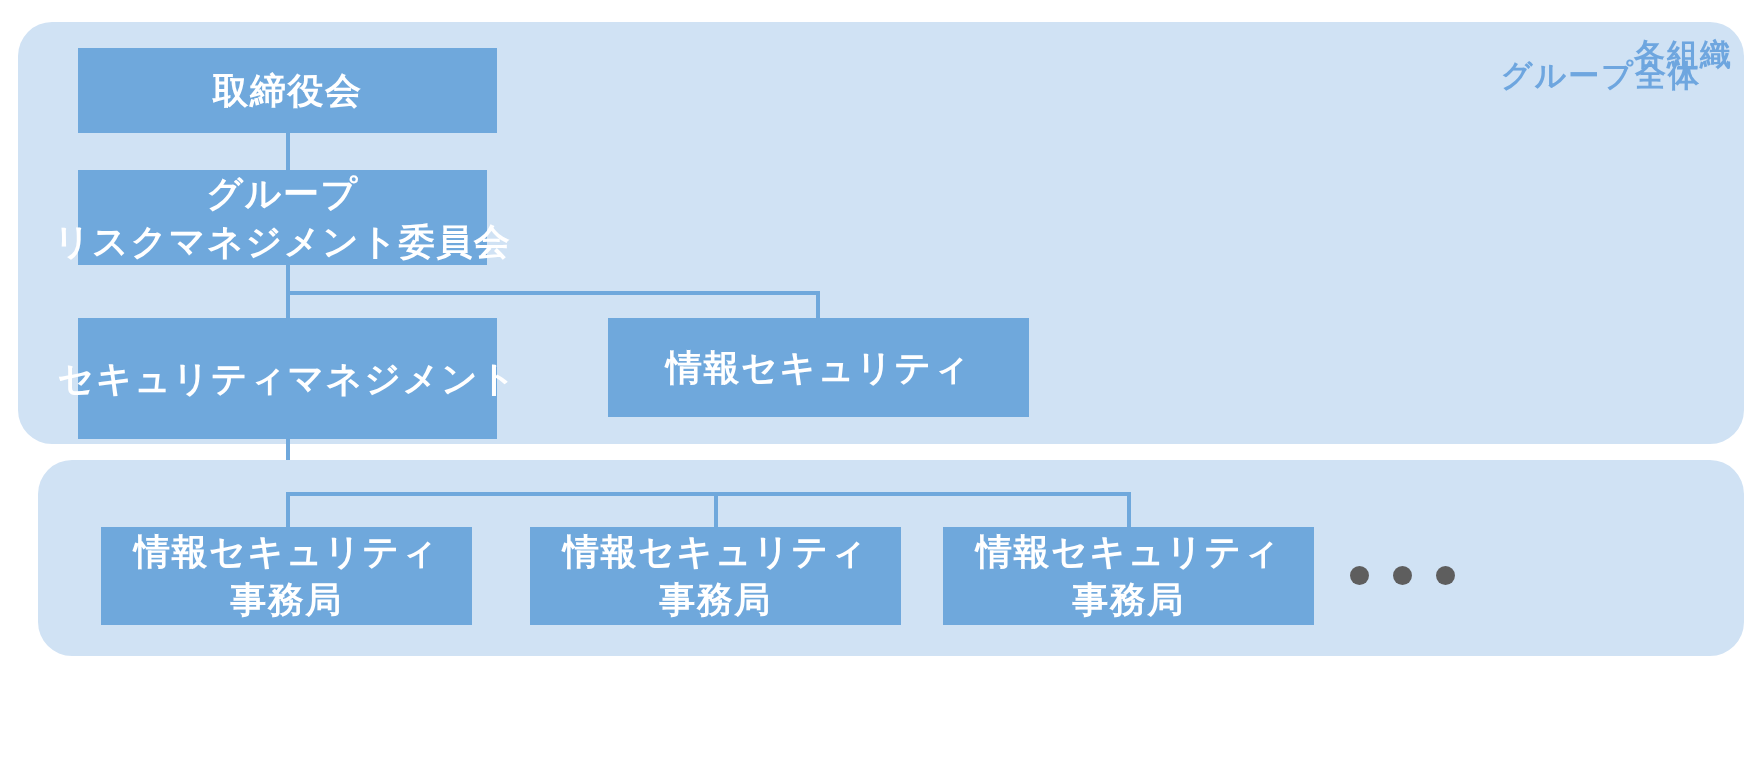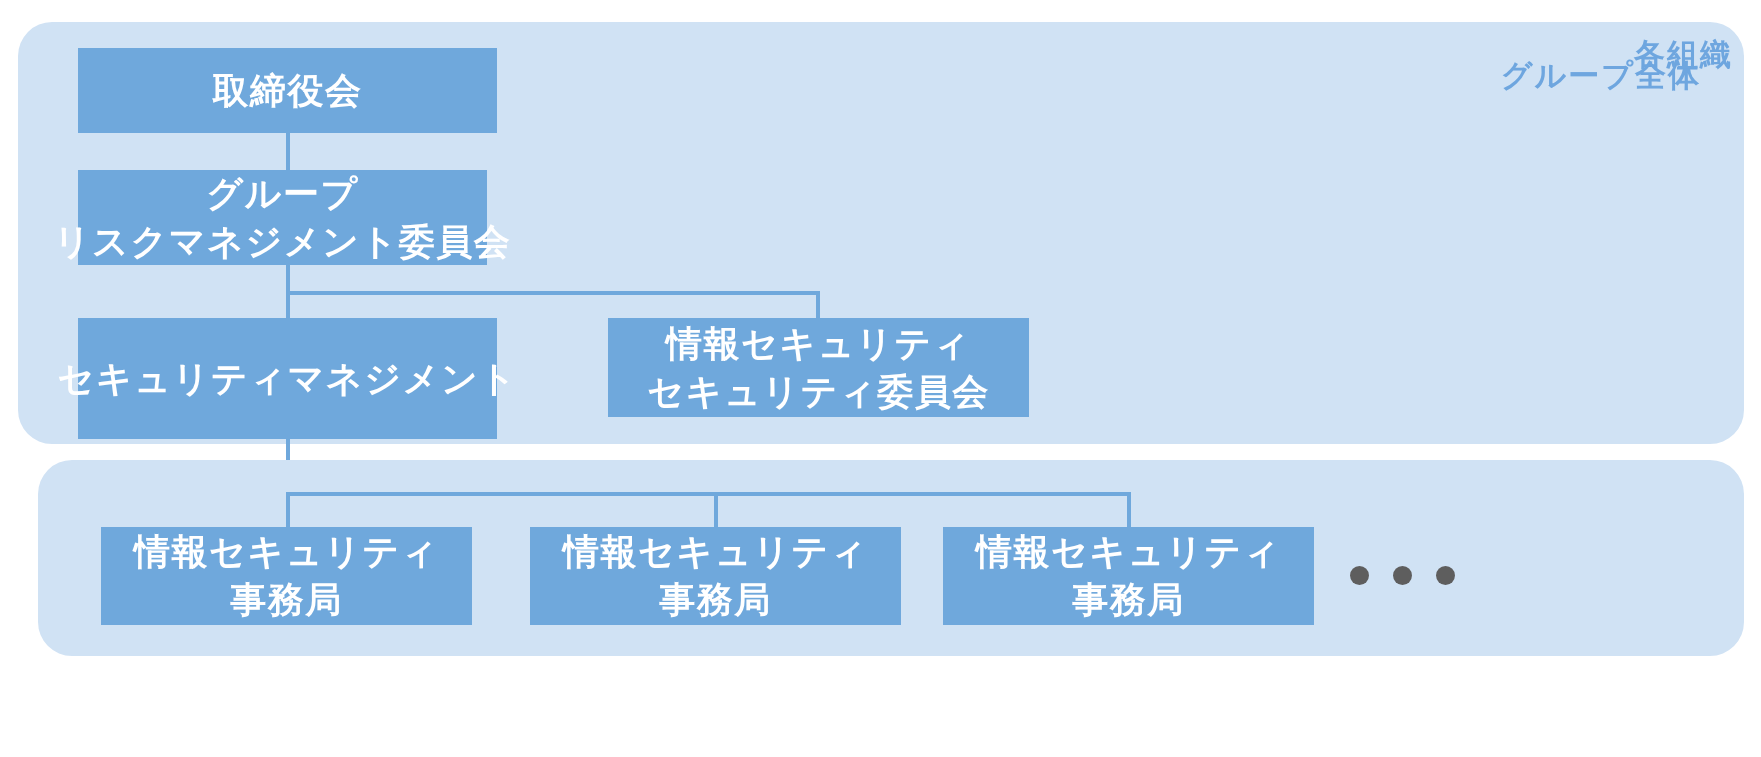--- a/index.html
+++ b/index.html
@@ -97,21 +97,20 @@
 
   <div class="node" id="node-security-mgmt" style="left:78px;top:318px;width:419px;height:121px;">
     <span>
       <span class="ln">セキュリティマネジメント</span>
     </span>
   </div>
 
   <div class="node" id="node-system-security" style="left:608px;top:318px;width:421px;height:99px;">
     <span>
       <span class="ln">情報セキュリティ</span>
-      <span class="ln">セキュリティ委員会</span>
     </span>
   </div>
 
   <div class="panel" id="panel-orgs"></div>
   <div class="panel-label" id="label-orgs">各組織</div>
 
   <div class="hline" style="left:286px;top:492px;width:845px;"></div>
   <div class="vline" style="left:286px;top:492px;height:36px;"></div>
   <div class="vline" style="left:714px;top:492px;height:36px;"></div>
   <div class="vline" style="left:1127px;top:492px;height:36px;"></div>

